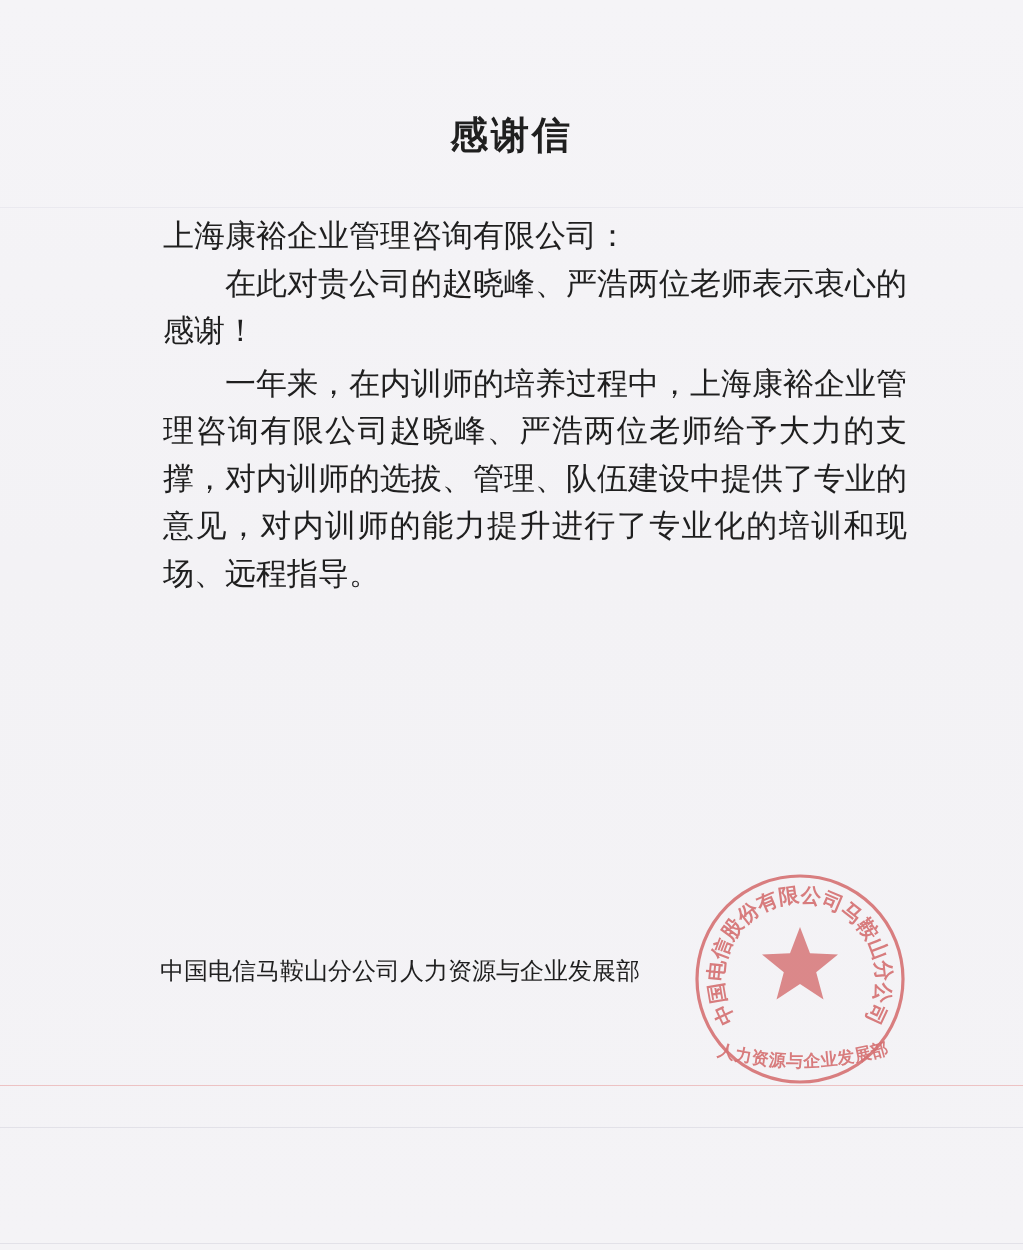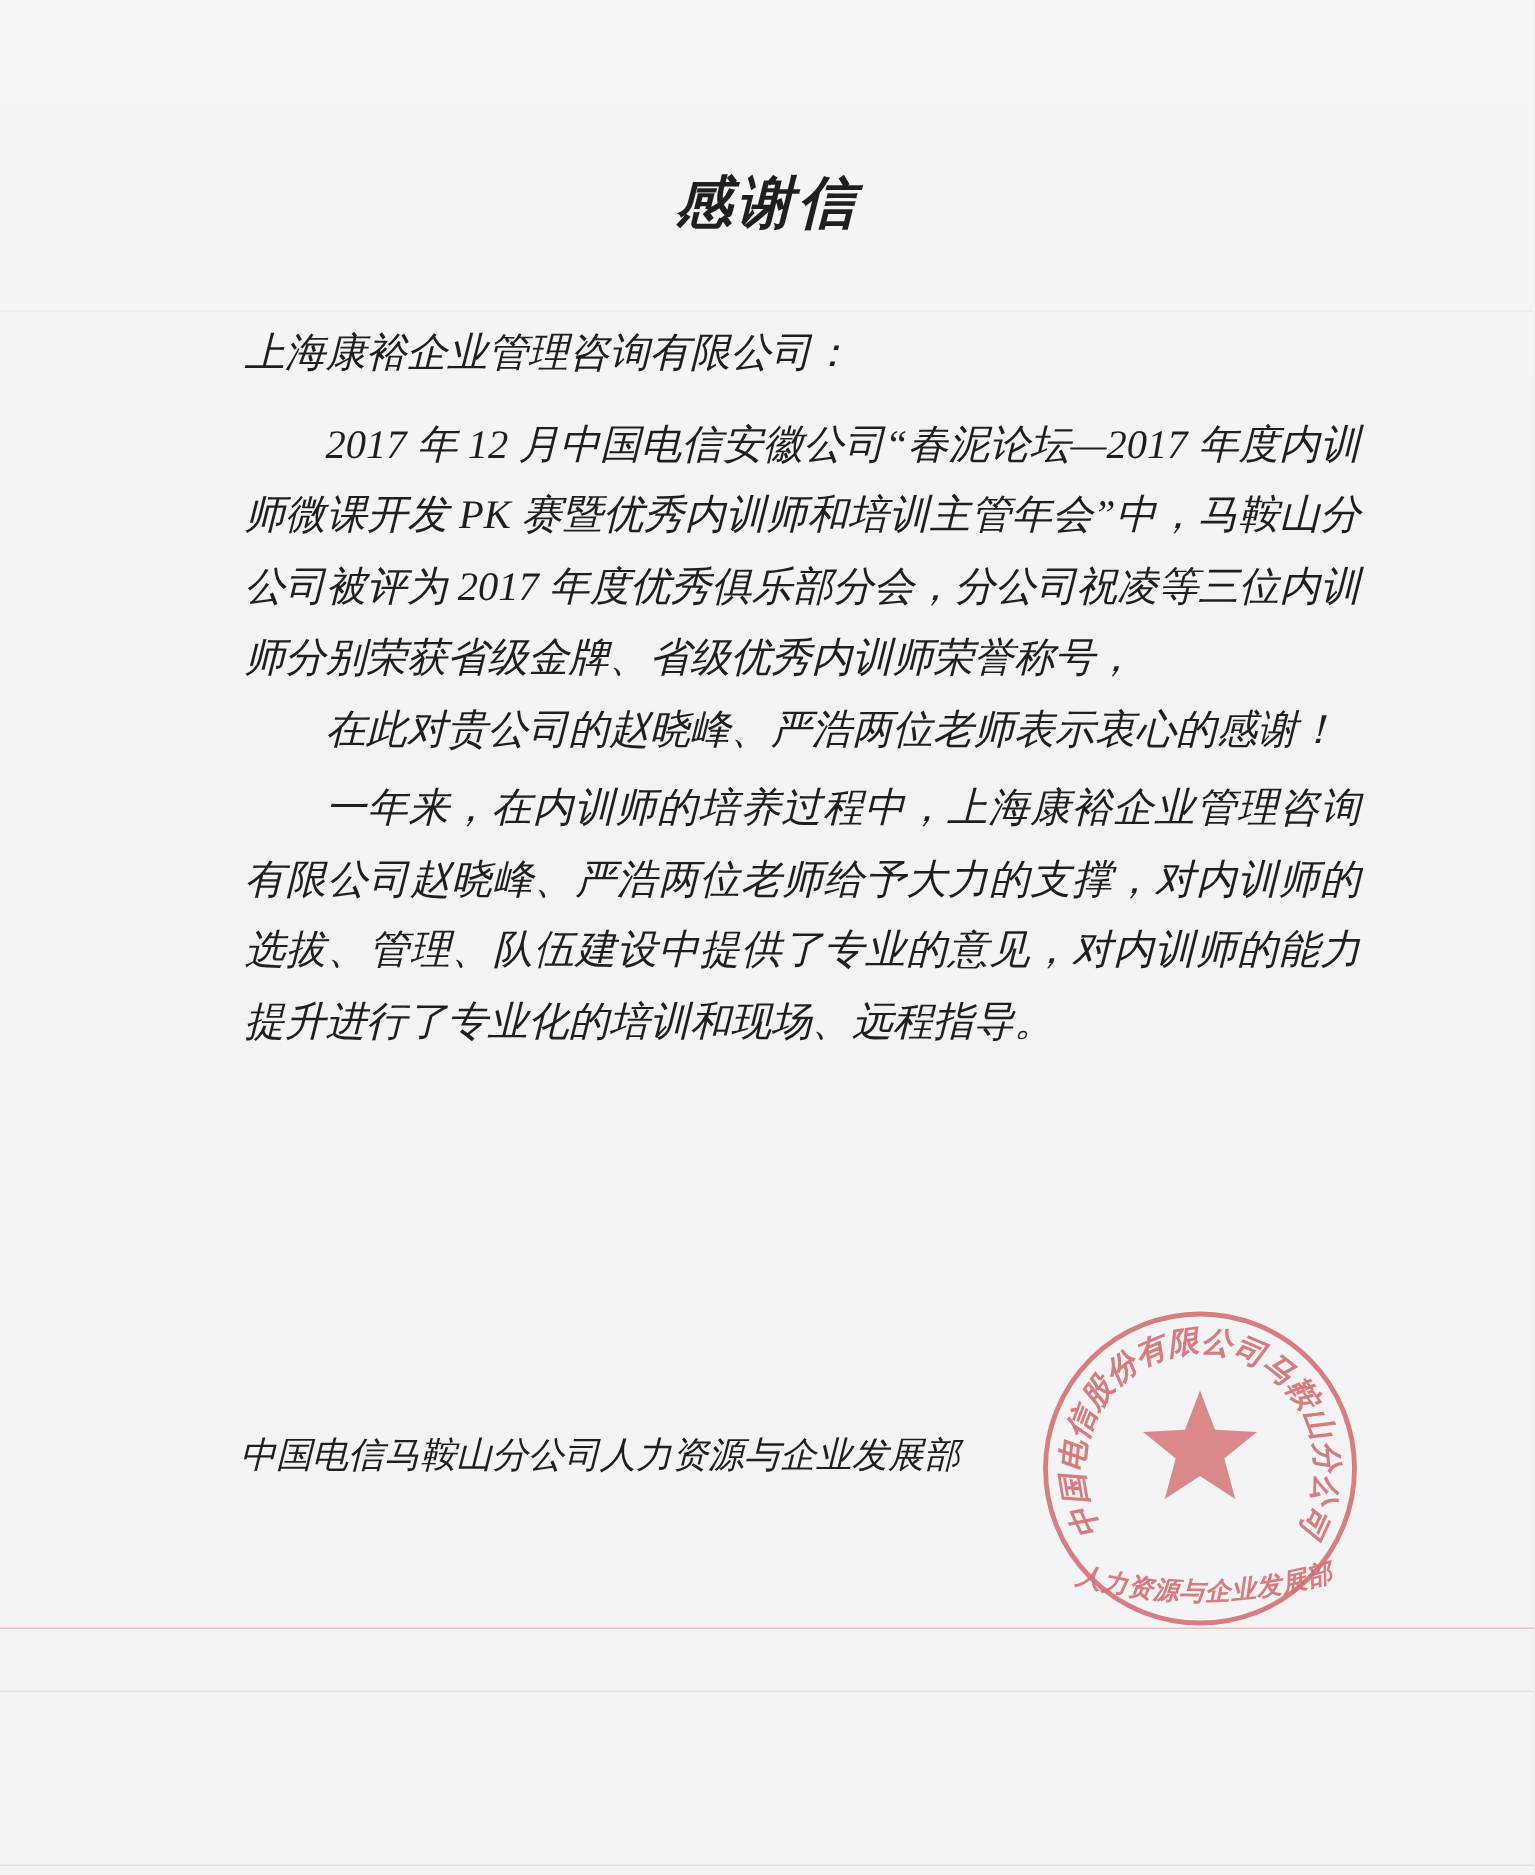--- a/index.html
+++ b/index.html
@@ -8,30 +8,29 @@
   }
   html,body{margin:0;padding:0;background:#e8e8ea;}
   .page{
     position:relative;
     width:1023px;height:1250px;
     margin:0 auto;
     background:linear-gradient(180deg,#f5f4f7 0%,#f3f2f5 45%,#f4f3f6 100%);
     font-family:"Liberation Serif","DejaVu Serif",serif;
     color:var(--ink);
     overflow:hidden;
-    font-style:italic;
   }
   .title{
     position:absolute;top:110px;left:0;width:100%;
     margin:0;text-align:center;
     font-size:38px;font-weight:bold;letter-spacing:3px;
   }
   .letter-body{
     position:absolute;left:163px;top:212px;width:744px;
-    font-size:27px;line-height:47.5px;
+    font-size:31px;line-height:47.5px;
     text-align:justify;
   }
   .letter-body p{margin:0;}
   .salutation{text-indent:0;}
   .para{text-indent:2em;}
   .para.p-1{margin-top:13px;}
   .para.p-2{margin-top:5px;}
   .closing-1{text-indent:2em;}
   .closing-2{text-indent:0;}
   .signature-block{
@@ -66,21 +65,20 @@
 </style>
 </head>
 <body>
 
 <div class="page">
 
   <h1 class="title">感谢信</h1>
 
   <div class="letter-body">
     <p class="salutation">上海康裕企业管理咨询有限公司：</p>
-    <p class="para p-1">2017 年 12 月中国电信安徽公司“春泥论坛—2017 年度内训师微课开发 PK 赛暨优秀内训师和培训主管年会”中，马鞍山分公司被评为 2017 年度优秀俱乐部分会，分公司祝凌等三位内训师分别荣获省级金牌、省级优秀内训师荣誉称号，</p>
     <p class="para p-3">在此对贵公司的赵晓峰、严浩两位老师表示衷心的感谢！</p>
     <p class="para p-2">一年来，在内训师的培养过程中，上海康裕企业管理咨询有限公司赵晓峰、严浩两位老师给予大力的支撑，对内训师的选拔、管理、队伍建设中提供了专业的意见，对内训师的能力提升进行了专业化的培训和现场、远程指导。</p>
   </div>
 
   <div class="signature-block">
     <p class="sig-org">中国电信马鞍山分公司人力资源与企业发展部</p>
   </div>
 
   <svg class="stamp" width="230" height="230" viewBox="0 0 230 230" xmlns="http://www.w3.org/2000/svg">
     <defs>

